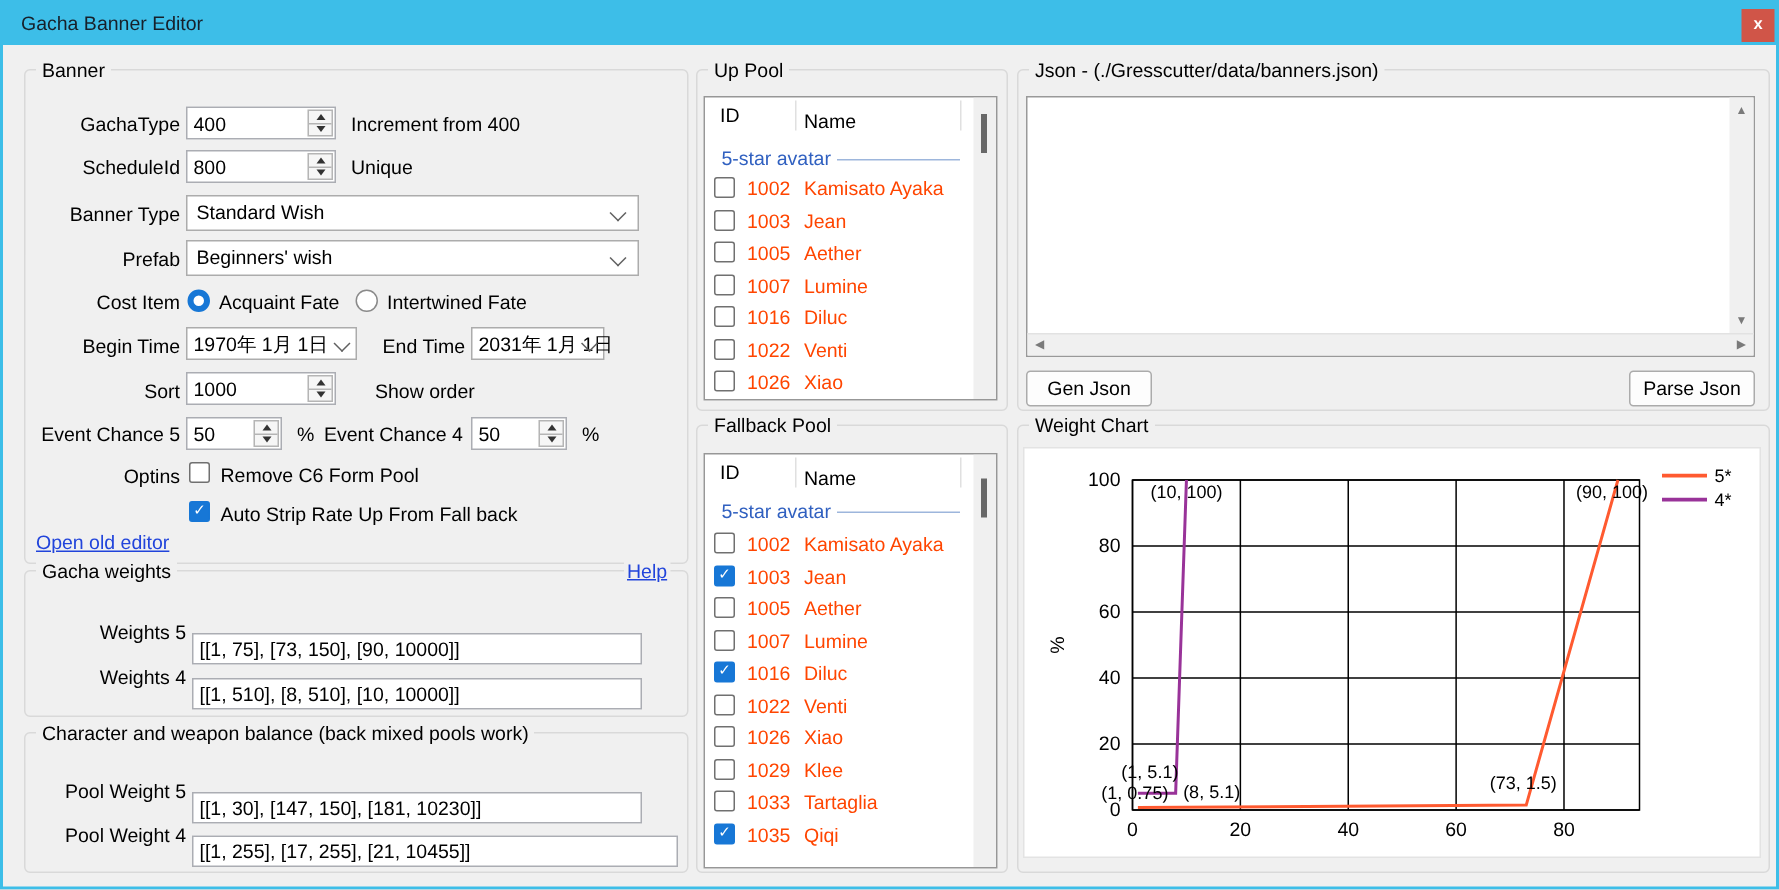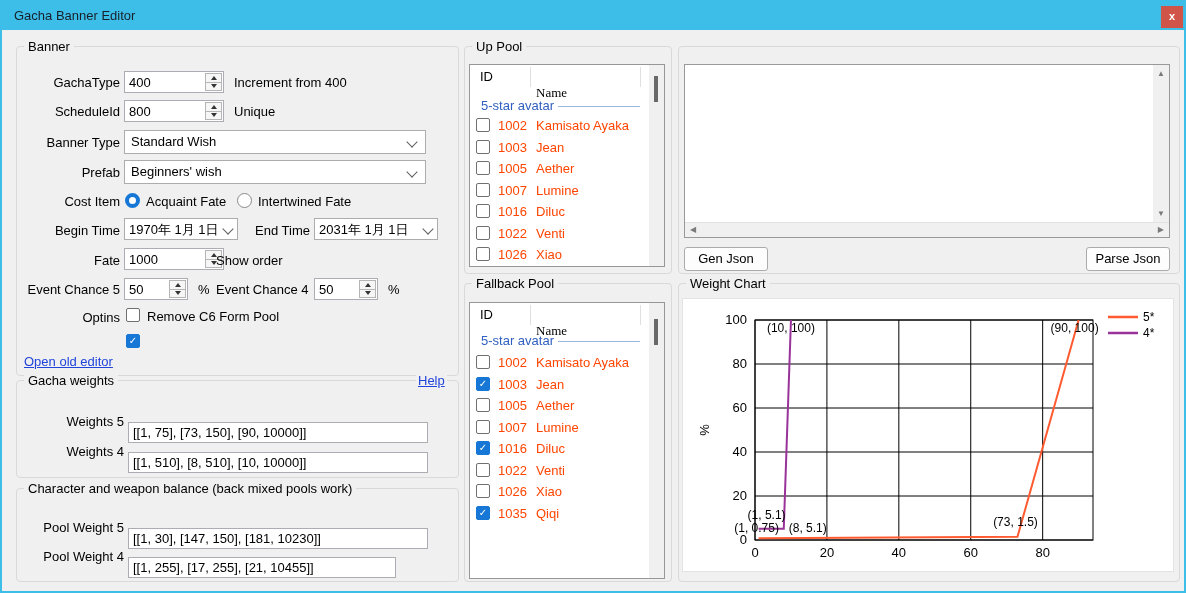--- a/index.html
+++ b/index.html
@@ -38,21 +38,21 @@
          border:1px solid #8A8A8A;background:#fff;cursor:pointer;}
   .radio.on{border:4.5px solid #1777D6;}
   .cbx{position:absolute;width:14px;height:14px;border:1px solid #707070;background:#fff;border-radius:2px;
        box-sizing:border-box;cursor:pointer;text-align:center;line-height:12px;}
   .cbx.on{background:#1777D6;border-color:#1777D6;color:#fff;font-size:10px;}
   .cbx.on::after{content:"✓";}
   
   .list{position:absolute;background:#fff;border:1px solid #979797;box-sizing:border-box;overflow:hidden;}
   .list-head{position:absolute;left:0;top:0;right:0;height:24px;}
   .col-id{position:absolute;left:10px;top:4px;}
-  .col-name{position:absolute;left:66px;top:20px;font-family:Liberation Serif, serif;}
+  .col-name{position:absolute;left:66px;top:8px;}
   .vsep{position:absolute;top:2px;height:20px;width:1px;background:#E0E0E0;}
   .sep-row{position:absolute;left:0;right:16px;height:18px;}
   .sep-text{position:absolute;left:11px;top:1px;color:#3060C0;}
   .sep-line{position:absolute;left:88px;right:8px;top:9px;height:1px;background:#9DB6DC;}
   .rows{position:absolute;left:0;right:16px;}
   .lrow{position:relative;height:21.5px;}
   .lrow .cb{position:absolute;left:6px;top:3px;width:14px;height:14px;border:1px solid #707070;background:#fff;
         border-radius:2px;box-sizing:border-box;cursor:pointer;text-align:center;line-height:12px;}
   .lrow .cb.on{background:#1777D6;border-color:#1777D6;color:#fff;font-size:10px;}
   .lrow .cid{position:absolute;left:28px;top:3px;color:#FF4500;}
@@ -130,38 +130,38 @@
   <span class="hint" style="left:144px;top:192px">Acquaint Fate</span>
   <span class="radio" style="left:235px;top:191px"></span>
   <span class="hint" style="left:256px;top:192px">Intertwined Fate</span>
 
   <span class="lbl" style="left:10px;top:221px;width:108px">Begin Time</span>
   <div class="combo" style="left:122px;top:216px;width:114px;height:22px">
     <span class="val" style="top:2px;left:4px">1970年 1月 1日</span>
     <span class="chev" style="top:6px;right:5px"></span>
   </div>
   <span class="lbl" style="left:250px;top:221px;width:58px">End Time</span>
-  <div class="combo" style="left:312px;top:216px;width:124px;height:22px">
+  <div class="combo" style="left:312px;top:216px;width:89px;height:22px">
     <span class="val" style="top:2px;left:4px">2031年 1月 1日</span>
     <span class="chev" style="top:6px;right:5px"></span>
   </div>
 
-  <span class="lbl" style="left:10px;top:251px;width:108px">Fate</span>
+  <span class="lbl" style="left:10px;top:251px;width:108px">Sort</span>
   <div class="spinwrap" style="left:122px;top:246px;width:100px;height:22px">
     <input value="1000" style="">
     <div class="spin-btns">
       <div>
           <span class="tri-up"></span>
         </div>
       <div>
           <span class="tri-dn"></span>
         </div>
     </div>
   </div>
-  <span class="hint" style="left:214px;top:251px">Show order</span>
+  <span class="hint" style="left:248px;top:251px">Show order</span>
 
   <span class="lbl" style="left:18px;top:280px;width:100px">Event Chance 5</span>
   <div class="spinwrap" style="left:122px;top:276px;width:64px;height:22px">
     <input value="50" style="">
     <div class="spin-btns">
       <div>
           <span class="tri-up"></span>
         </div>
       <div>
           <span class="tri-dn"></span>
@@ -180,39 +180,40 @@
           <span class="tri-dn"></span>
         </div>
     </div>
   </div>
   <span class="hint" style="left:386px;top:280px">%</span>
 
   <span class="lbl" style="left:10px;top:308px;width:108px">Optins</span>
   <span class="cbx" style="left:124px;top:306px"></span>
   <span class="hint" style="left:145px;top:307px">Remove C6 Form Pool</span>
   <span class="cbx on" style="left:124px;top:332px"></span>
+  <span class="hint" style="left:145px;top:333px">Auto Strip Rate Up From Fall back</span>
 
   <span class="link" style="left:20px;top:352px">Open old editor</span>
 
   <div class="grp" style="left:14px;top:378px;width:441px;height:96px"></div>
   <span class="grp-label" style="left:22px;top:371px">Gacha weights</span>
   <span class="link" style="left:414px;top:371px">Help</span>
 
   <span class="lbl" style="left:10px;top:412px;width:112px">Weights 5</span>
   <input class="tbox" style="left: 126px; top: 408px; width: 300px; height: 21px;" value="[[1, 75], [73, 150], [90, 10000]]">
   <span class="lbl" style="left:10px;top:442px;width:112px">Weights 4</span>
   <input class="tbox" style="left: 126px; top: 438px; width: 300px; height: 21px;" value="[[1, 510], [8, 510], [10, 10000]]">
 
   <div class="grp" style="left:14px;top:486px;width:441px;height:92px"></div>
   <span class="grp-label" style="left:22px;top:479px">Character and weapon balance (back mixed pools work)</span>
 
   <span class="lbl" style="left:10px;top:518px;width:112px">Pool Weight 5</span>
   <input class="tbox" style="left: 126px; top: 514px; width: 300px; height: 21px;" value="[[1, 30], [147, 150], [181, 10230]]">
   <span class="lbl" style="left:10px;top:547px;width:112px">Pool Weight 4</span>
-  <input class="tbox" style="left: 126px; top: 543px; width: 268px; height: 21px;" value="[[1, 255], [17, 255], [21, 10455]]">
+  <input class="tbox" style="left: 126px; top: 543px; width: 324px; height: 21px;" value="[[1, 255], [17, 255], [21, 10455]]">
 
   <div class="grp" style="left:462px;top:44px;width:206px;height:226px"></div>
   <span class="grp-label" style="left:470px;top:37px">Up Pool</span>
   <div class="list" style="left:467px;top:62px;width:196px;height:203px">
     <div class="list-head">
       <span class="col-id">ID</span>
       <span class="col-name">Name</span>
       <span class="vsep" style="left:60px"></span>
       <span class="vsep" style="left:170px"></span>
     </div>
@@ -305,31 +306,42 @@
           <span class="cb"></span>
           <span class="cid">1022</span>
           <span class="cname">Venti</span>
         </div>
         <div class="lrow">
           <span class="cb"></span>
           <span class="cid">1026</span>
           <span class="cname">Xiao</span>
         </div>
         <div class="lrow">
+          <span class="cb"></span>
+          <span class="cid">1029</span>
+          <span class="cname">Klee</span>
+        </div>
+        <div class="lrow">
+          <span class="cb"></span>
+          <span class="cid">1033</span>
+          <span class="cname">Tartaglia</span>
+        </div>
+        <div class="lrow">
           <span class="cb on">✓</span>
           <span class="cid">1035</span>
           <span class="cname">Qiqi</span>
         </div>
       </div>
     <div class="vtrack">
       <div class="vthumb" style="top:16px"></div>
     </div>
   </div>
 
   <div class="grp" style="left:676px;top:44px;width:500px;height:226px"></div>
+  <span class="grp-label" style="left:684px;top:37px">Json - (./Gresscutter/data/banners.json)</span>
   <div class="jsonbox" style="left:682px;top:62px;width:486px;height:174px">
     <div style="position:absolute;left:4px;top:2px;right:20px;bottom:18px;white-space:pre-wrap;overflow:hidden"></div>
     <div class="sb-v">
       <span class="sb-arrow" style="top:5px;left:4px">▲</span>
       <span class="sb-arrow" style="bottom:5px;left:4px">▼</span>
     </div>
     <div class="sb-h">
       <span class="sb-arrow" style="left:5px;top:3px">◀</span>
       <span class="sb-arrow" style="right:5px;top:3px">▶</span>
     </div>

